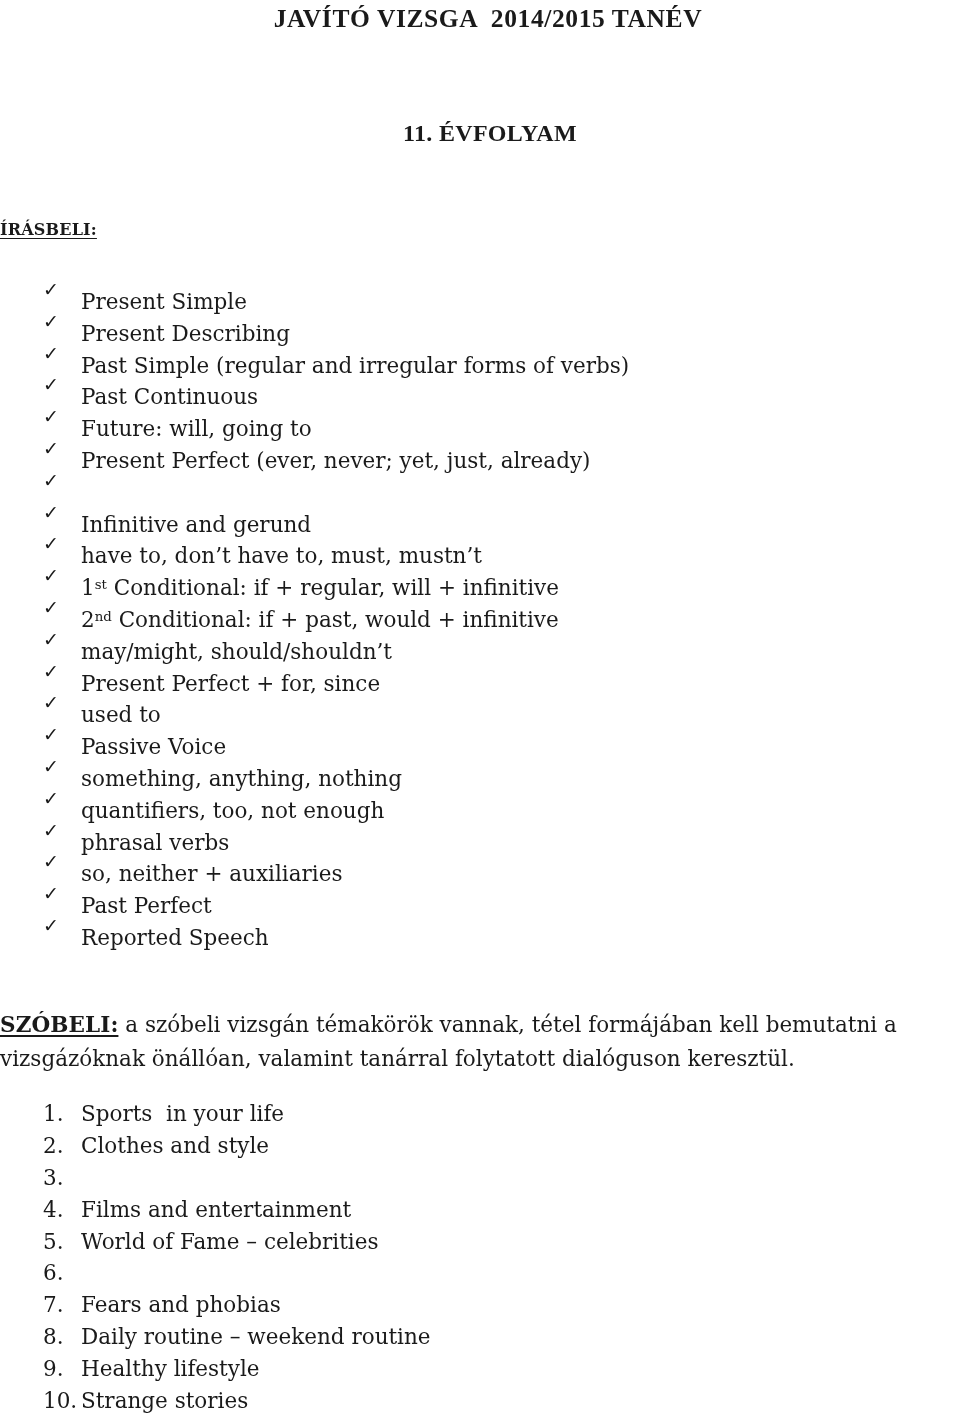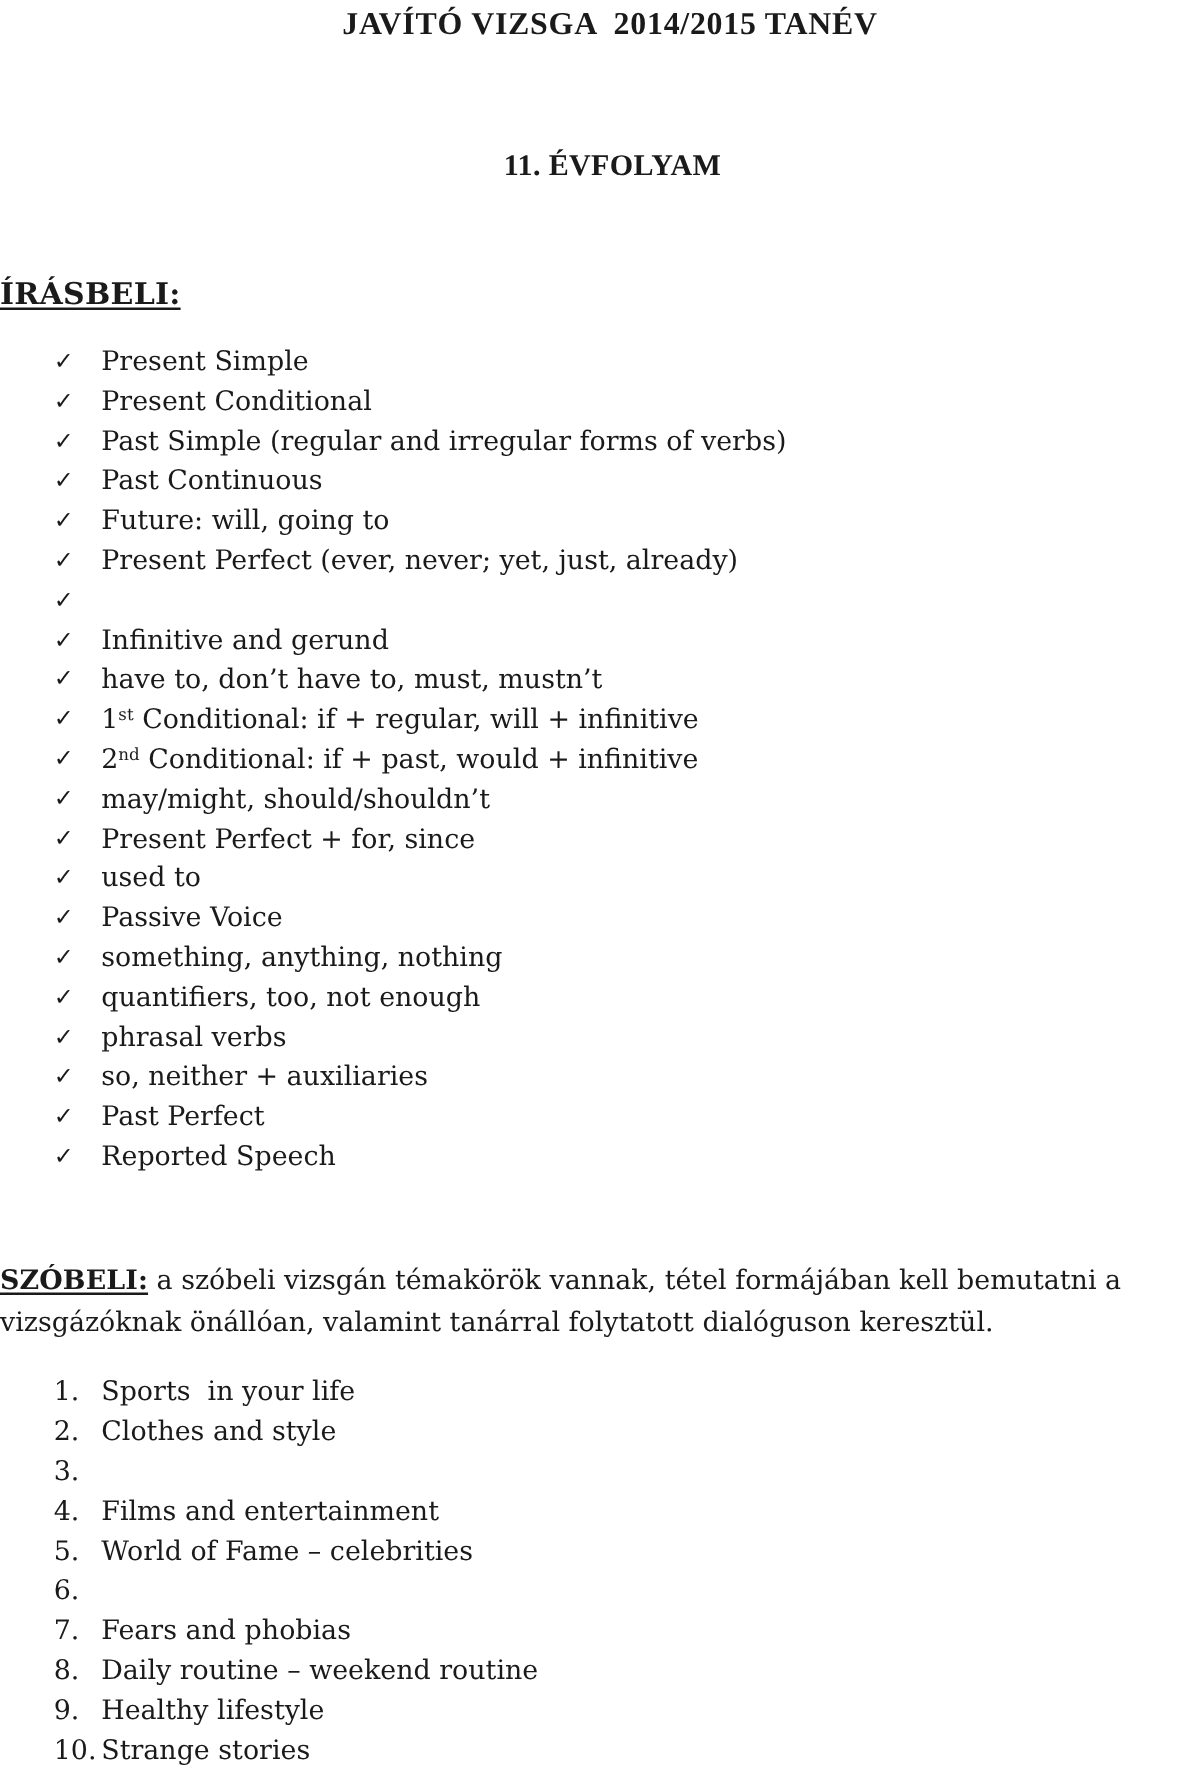--- a/index.html
+++ b/index.html
@@ -49,21 +49,21 @@
     font-weight: bold;
     font-size: 24px;
     letter-spacing: 0.3px;
     white-space: pre;
   }
 
   .written-heading {
     position: absolute;
     top: 220px;
     left: 0px;
-    font-size: 24px;
+    font-size: 16px;
     font-weight: bold;
     text-decoration: underline;
     text-underline-offset: 3px;
     letter-spacing: 0.2px;
     white-space: pre;
   }
 
   
   .check-list {
     position: absolute;
@@ -85,21 +85,21 @@
     position: absolute;
     left: 43px;
     top: 0;
     font-size: 19px;
     line-height: 31.8px;
     font-family: "DejaVu Sans", sans-serif;
   }
   .check-text {
     position: absolute;
     left: 81px;
-    top: 0;
+    top: 12px;
     line-height: 31.8px;
     white-space: pre;
   }
   .it { }
   .sup {
     font-size: 0.62em;
     vertical-align: 0.48em;
     line-height: 0;
   }
 
@@ -159,21 +159,21 @@
 <div class="page">
 
   <div class="doc-title">JAVÍTÓ VIZSGA  2014/2015 TANÉV</div>
 
   <div class="grade-title">11. ÉVFOLYAM</div>
 
   <div class="written-heading">ÍRÁSBELI:</div>
 
   <ul class="check-list" id="check-list">
       <li class="check-item"><span class="check-mark">✓</span><span class="check-text"><span>Present Simple</span></span></li>
-      <li class="check-item"><span class="check-mark">✓</span><span class="check-text"><span>Present Conditional</span></span></li>
+      <li class="check-item"><span class="check-mark">✓</span><span class="check-text"><span>Present Describing</span></span></li>
       <li class="check-item"><span class="check-mark">✓</span><span class="check-text"><span>Past Simple (regular and irregular forms of verbs)</span></span></li>
       <li class="check-item"><span class="check-mark">✓</span><span class="check-text"><span>Past Continuous</span></span></li>
       <li class="check-item"><span class="check-mark">✓</span><span class="check-text"><span>Future: will, going to</span></span></li>
       <li class="check-item"><span class="check-mark">✓</span><span class="check-text"><span>Present Perfect (</span><span class="it">ever, never; yet, just, already</span><span>)</span></span></li>
       <li class="check-item"><span class="check-mark">✓</span></li>
       <li class="check-item"><span class="check-mark">✓</span><span class="check-text"><span>Infinitive and gerund</span></span></li>
       <li class="check-item"><span class="check-mark">✓</span><span class="check-text"><span class="it">have to, don’t have to, must, mustn’t</span></span></li>
       <li class="check-item"><span class="check-mark">✓</span><span class="check-text"><span>1</span><span class="sup">st</span><span> Conditional</span><span class="it">: if + regular, will + infinitive</span></span></li>
       <li class="check-item"><span class="check-mark">✓</span><span class="check-text"><span>2</span><span class="sup">nd</span><span> Conditional: </span><span class="it">if + past, would + infinitive</span></span></li>
       <li class="check-item"><span class="check-mark">✓</span><span class="check-text"><span>may/might, should/shouldn’t</span></span></li>

